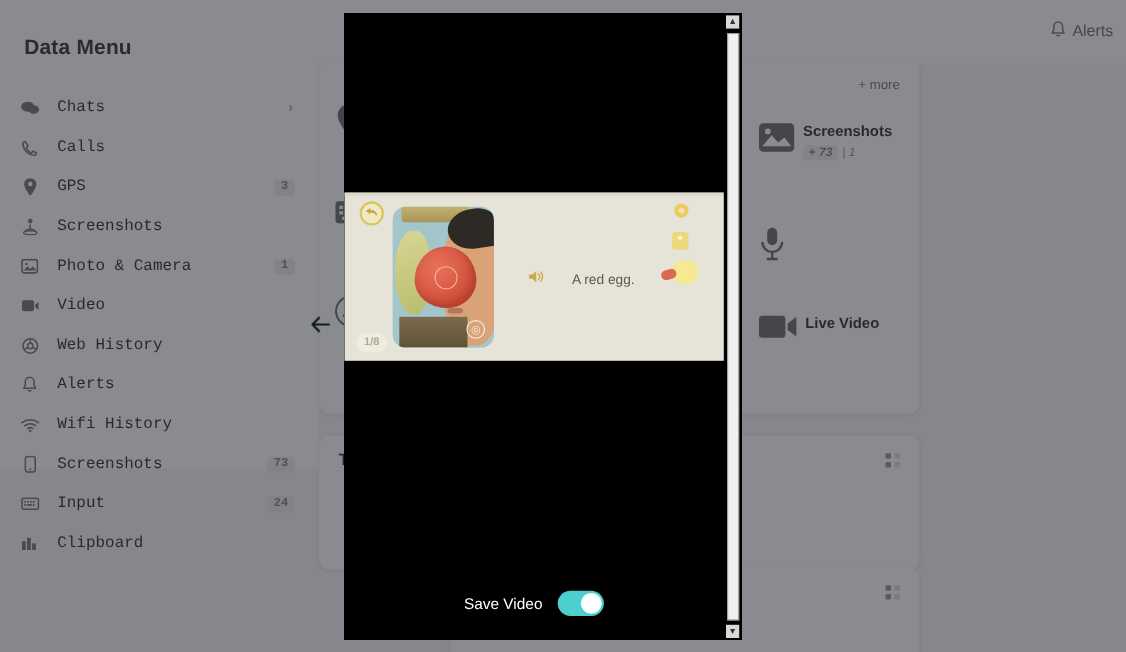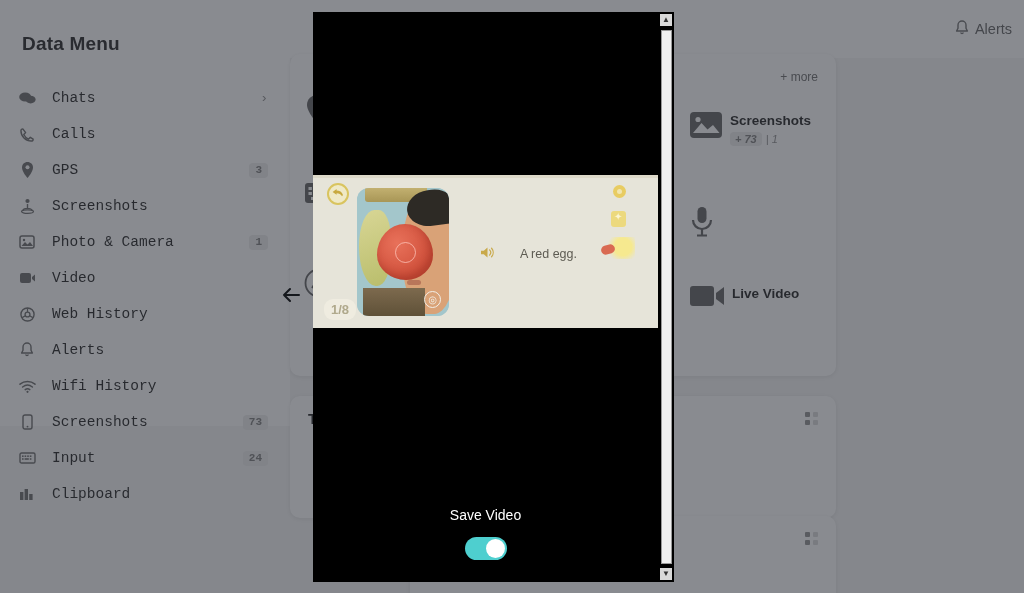--- a/index.html
+++ b/index.html
@@ -120,21 +120,21 @@
   .btn-round {
     position: absolute; width: 22px; height: 22px; border-radius: 50%;
     background: #efe9c6; border: 2px solid #d9c45f;
     display:flex; align-items:center; justify-content:center;
     color:#c9b24c;
   }
   #back-circle { left: 14px; top: 8px; }
   #page-counter {
     position: absolute; left: 11px; bottom: 8px;
     background: #efece0; color:#b0a98c;
-    font-size: 13px; padding: 3px 7px; border-radius: 9px;
+    font-size: 10px; padding: 3px 7px; border-radius: 9px;
     font-weight: 700;
   }
   #photo-card {
     position: absolute; left: 44px; top: 13px;
     width: 92px; height: 128px;
     border-radius: 12px; overflow: hidden;
     background: #a7c7cc;
   }
   
   .ill-sky { position:absolute; inset:0; background:#a3c6cb; }
@@ -178,21 +178,21 @@
   .st-card:after{content:"✦"; position:absolute; left:3px; top:0; font-size:10px; color:#fff8d0;}
   .st-burst { position:absolute; left:4px; top:52px; width:30px; height:22px;
               background:radial-gradient(circle at 60% 45%, #f6e98f 0 40%, rgba(246,233,143,.35) 60%, transparent 72%);}
   .st-pip { position:absolute; left:0px; top:60px; width:14px;height:9px;
             background:#d96a52; border-radius:7px; transform:rotate(-15deg);}
 
   
 
   #save-row {
     position:absolute; left:0; right:8px; bottom:22px;
-    display:flex; align-items:center; justify-content:center; gap:14px;flex-direction:column;
+    display:flex; align-items:center; justify-content:center; gap:14px;
   }
   #save-label { color:#ffffff; font-size:14px; }
   #save-toggle {
     width:42px; height:23px; border-radius:12px; background:#4ecfcf;
     position:relative;
   }
   #save-toggle i {
     position:absolute; right:2px; top:2px; width:19px; height:19px;
     border-radius:50%; background:#ffffff; display:block;
   }

